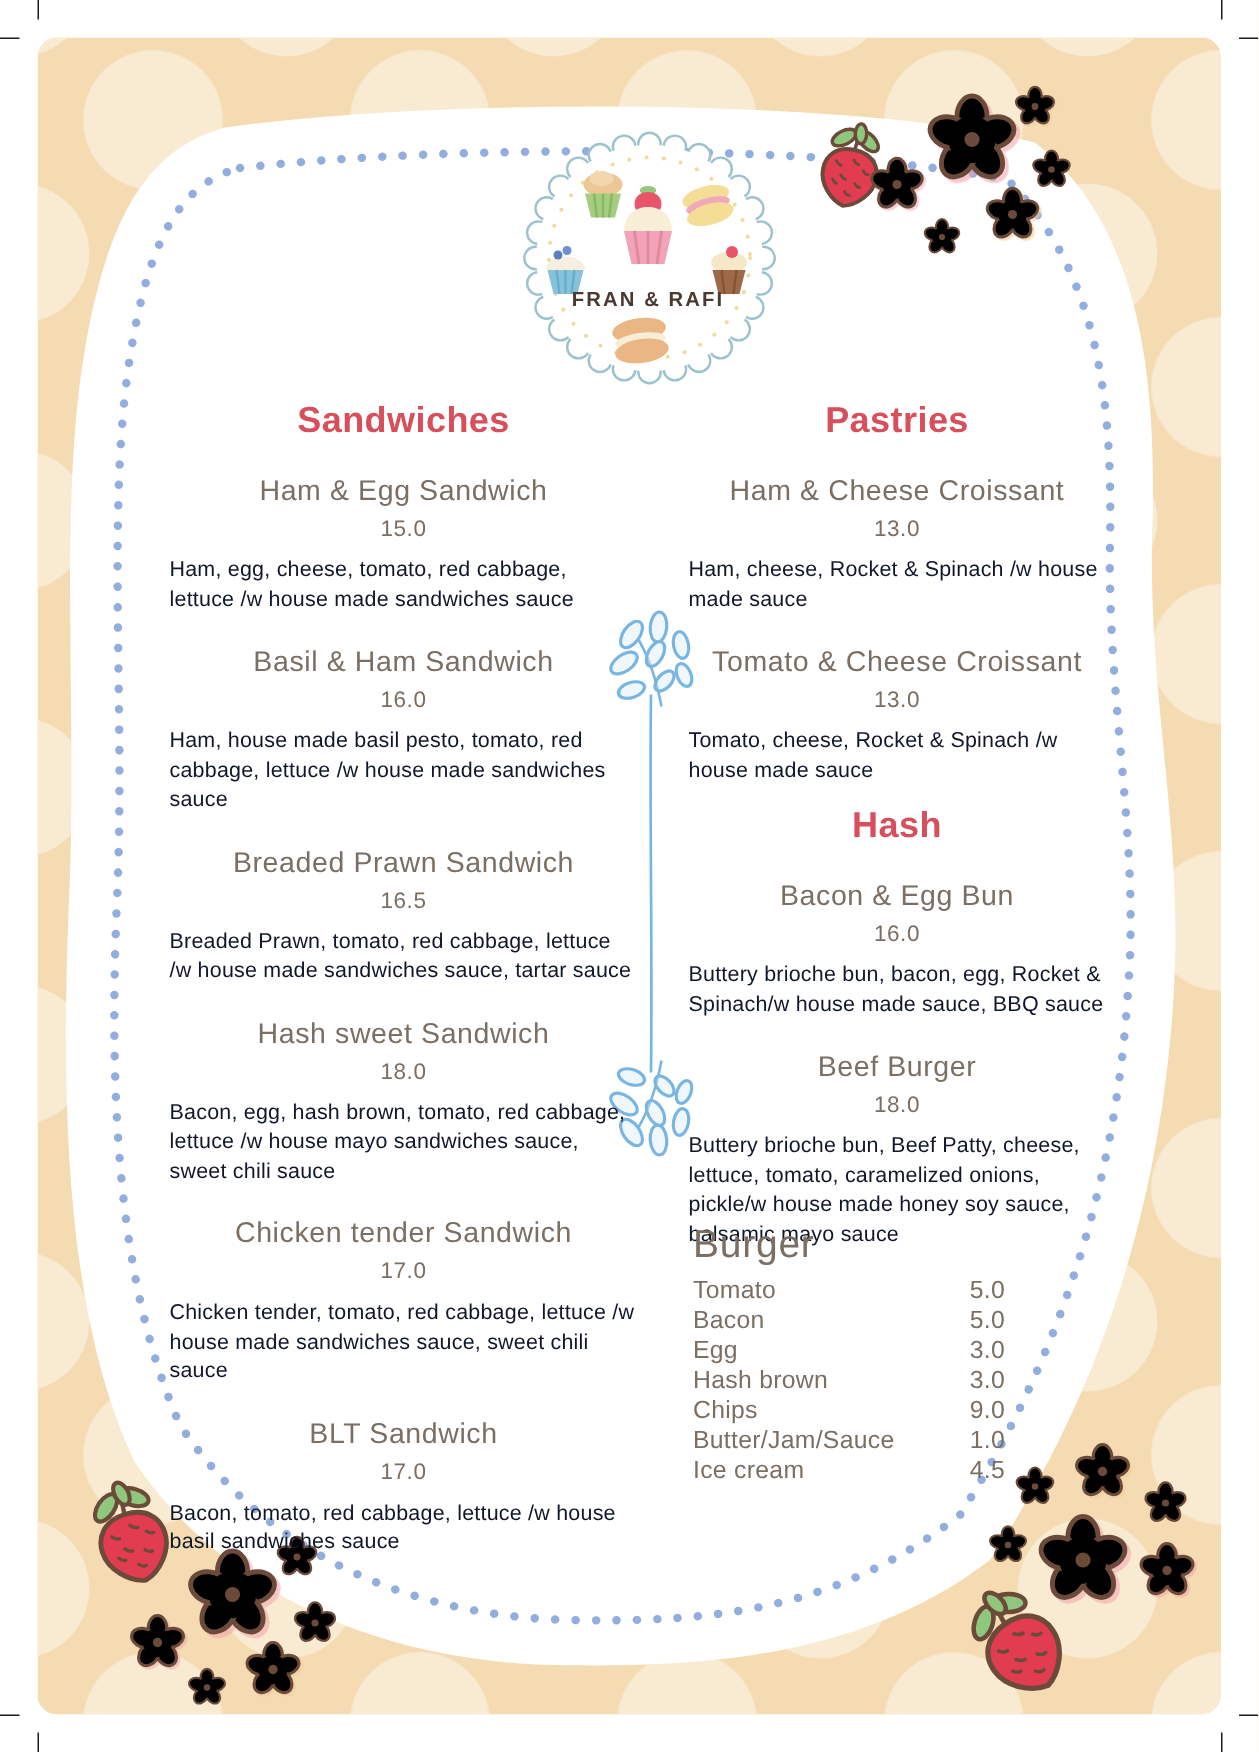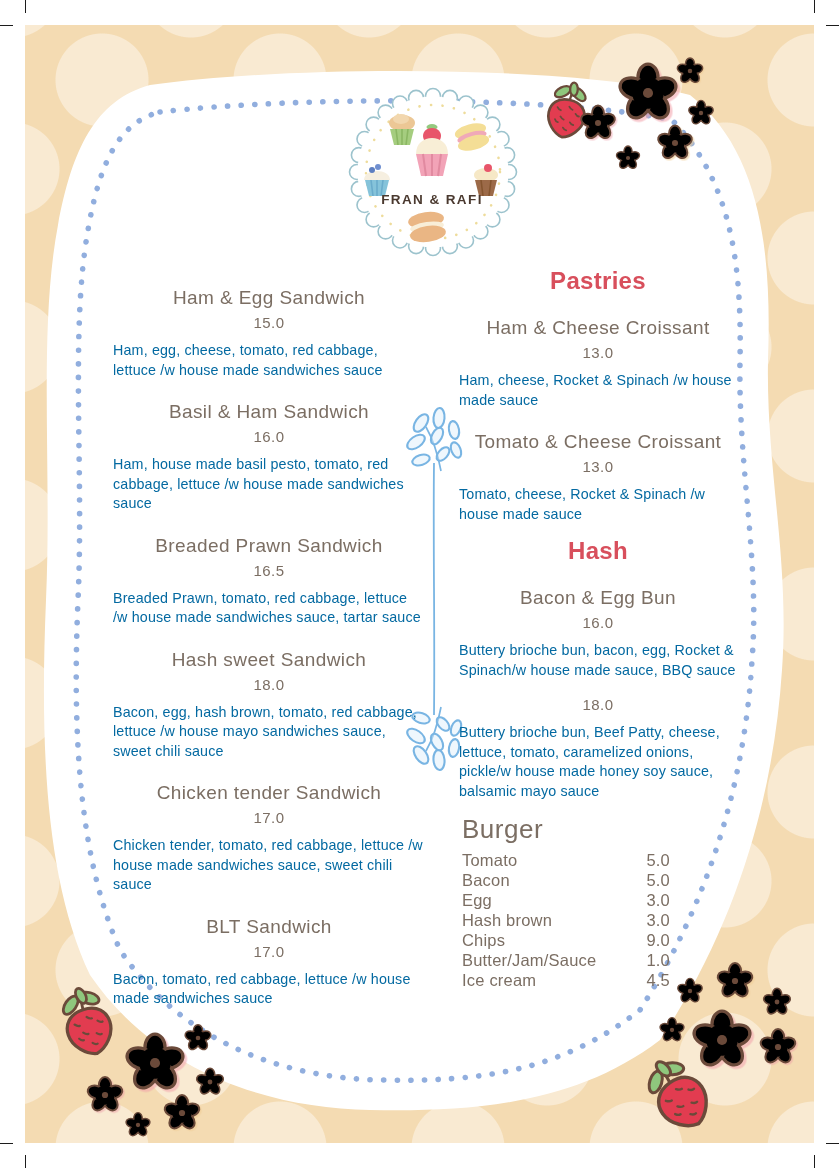--- a/index.html
+++ b/index.html
@@ -9,37 +9,38 @@
   }
   .crop{position:absolute;background:#1c1c1c;}
   .paper{
     position:absolute;left:25px;top:25px;width:789px;height:1118px;
     background-color:#f4dbb2;
     background-image:
       radial-gradient(circle, #f9ead2 46px, rgba(249,234,210,0) 47px),
       radial-gradient(circle, #f9ead2 46px, rgba(249,234,210,0) 47px);
     background-size:178px 178px;
     background-position:-12px -34px, 77px 55px;
+    border-radius:13px;
   }
   .deco-svg{position:absolute;left:0;top:0;width:789px;height:1118px;display:block;}
   .textlayer{position:absolute;left:0;top:0;width:839px;height:1168px;pointer-events:none;}
   .col{position:absolute;color:#7b6e63;}
   .col-left{left:113px;top:266px;width:312px;text-align:center;}
   .col-right{left:459px;top:266px;width:278px;text-align:center;}
   .section-title{
     font-size:24px;font-weight:bold;color:#d84f5c;letter-spacing:.3px;
     line-height:30px;margin-bottom:15px;
   }
   .section-title.mid{margin-top:6px;margin-bottom:12px;}
   .menu-item{margin-bottom:12px;}
   .item-name{font-size:19px;line-height:24px;letter-spacing:.4px;color:#7b6e63;margin-top:20px;}
   .item-price{font-size:15px;line-height:26px;letter-spacing:.4px;color:#7b6e63;}
   .item-desc{
     font-size:14.3px;line-height:19.5px;letter-spacing:.15px;text-align:left;
-    margin-top:5px;color:#0369a1;
+    margin-top:5px;color:#0f172a;
   }
   .extra{position:absolute;left:462px;top:813px;width:208px;text-align:left;color:#7b6e63;}
   .extra-title{font-size:26px;line-height:32px;letter-spacing:.5px;margin-bottom:5px;}
   .extra-row{display:flex;justify-content:space-between;font-size:16.5px;line-height:20px;letter-spacing:.2px;}
   .extra-price{text-align:center;}
 </style>
 </head>
 <body>
 
 <div class="page">
@@ -215,20 +216,21 @@
           <ellipse cx="0" cy="7" rx="18" ry="8" fill="#eab684"></ellipse>
         </g>
         <text x="407" y="179" text-anchor="middle" font-size="13.5" font-weight="bold" letter-spacing="1.4" fill="#4a392f">FRAN &amp; RAFI</text>
       </g>
     </svg>
   </div>
 
   <div class="textlayer">
 
     <div class="col col-left">
+      <div class="section-title">Sandwiches</div>
 
       <div class="menu-item">
         <div class="item-name">Ham &amp; Egg Sandwich</div>
         <div class="item-price">15.0</div>
         <div class="item-desc">Ham, egg, cheese, tomato, red cabbage, lettuce /w house made sandwiches sauce</div>
       </div>
       <div class="menu-item">
         <div class="item-name">Basil &amp; Ham Sandwich</div>
         <div class="item-price">16.0</div>
         <div class="item-desc">Ham, house made basil pesto, tomato, red cabbage, lettuce /w house made sandwiches sauce</div>
@@ -244,21 +246,21 @@
         <div class="item-desc">Bacon, egg, hash brown, tomato, red cabbage, lettuce /w house mayo sandwiches sauce, sweet chili sauce</div>
       </div>
       <div class="menu-item">
         <div class="item-name">Chicken tender Sandwich</div>
         <div class="item-price">17.0</div>
         <div class="item-desc">Chicken tender, tomato, red cabbage, lettuce /w house made sandwiches sauce, sweet chili sauce</div>
       </div>
       <div class="menu-item">
         <div class="item-name">BLT Sandwich</div>
         <div class="item-price">17.0</div>
-        <div class="item-desc">Bacon, tomato, red cabbage, lettuce /w house made sandwiches sauce</div>
+        <div class="item-desc">Bacon, tomato, red cabbage, lettuce /w house basil sandwiches sauce</div>
       </div>
     </div>
 
     <div class="col col-right">
       <div class="section-title">Pastries</div>
 
       <div class="menu-item">
         <div class="item-name">Ham &amp; Cheese Croissant</div>
         <div class="item-price">13.0</div>
         <div class="item-desc">Ham, cheese, Rocket &amp; Spinach /w house made sauce</div>
@@ -270,20 +272,21 @@
       </div>
 
       <div class="section-title mid">Hash</div>
 
       <div class="menu-item">
         <div class="item-name">Bacon &amp; Egg Bun</div>
         <div class="item-price">16.0</div>
         <div class="item-desc">Buttery brioche bun, bacon, egg, Rocket &amp; Spinach/w house made sauce, BBQ sauce</div>
       </div>
       <div class="menu-item">
+        <div class="item-name">Beef Burger</div>
         <div class="item-price">18.0</div>
         <div class="item-desc">Buttery brioche bun, Beef Patty, cheese, lettuce, tomato, caramelized onions, pickle/w house made honey soy sauce, balsamic mayo sauce</div>
       </div>
     </div>
 
     <div class="extra">
       <div class="extra-title">Burger</div>
       <div class="extra-row">
         <span class="extra-name">Tomato</span>
         <span class="extra-price">5.0</span>

